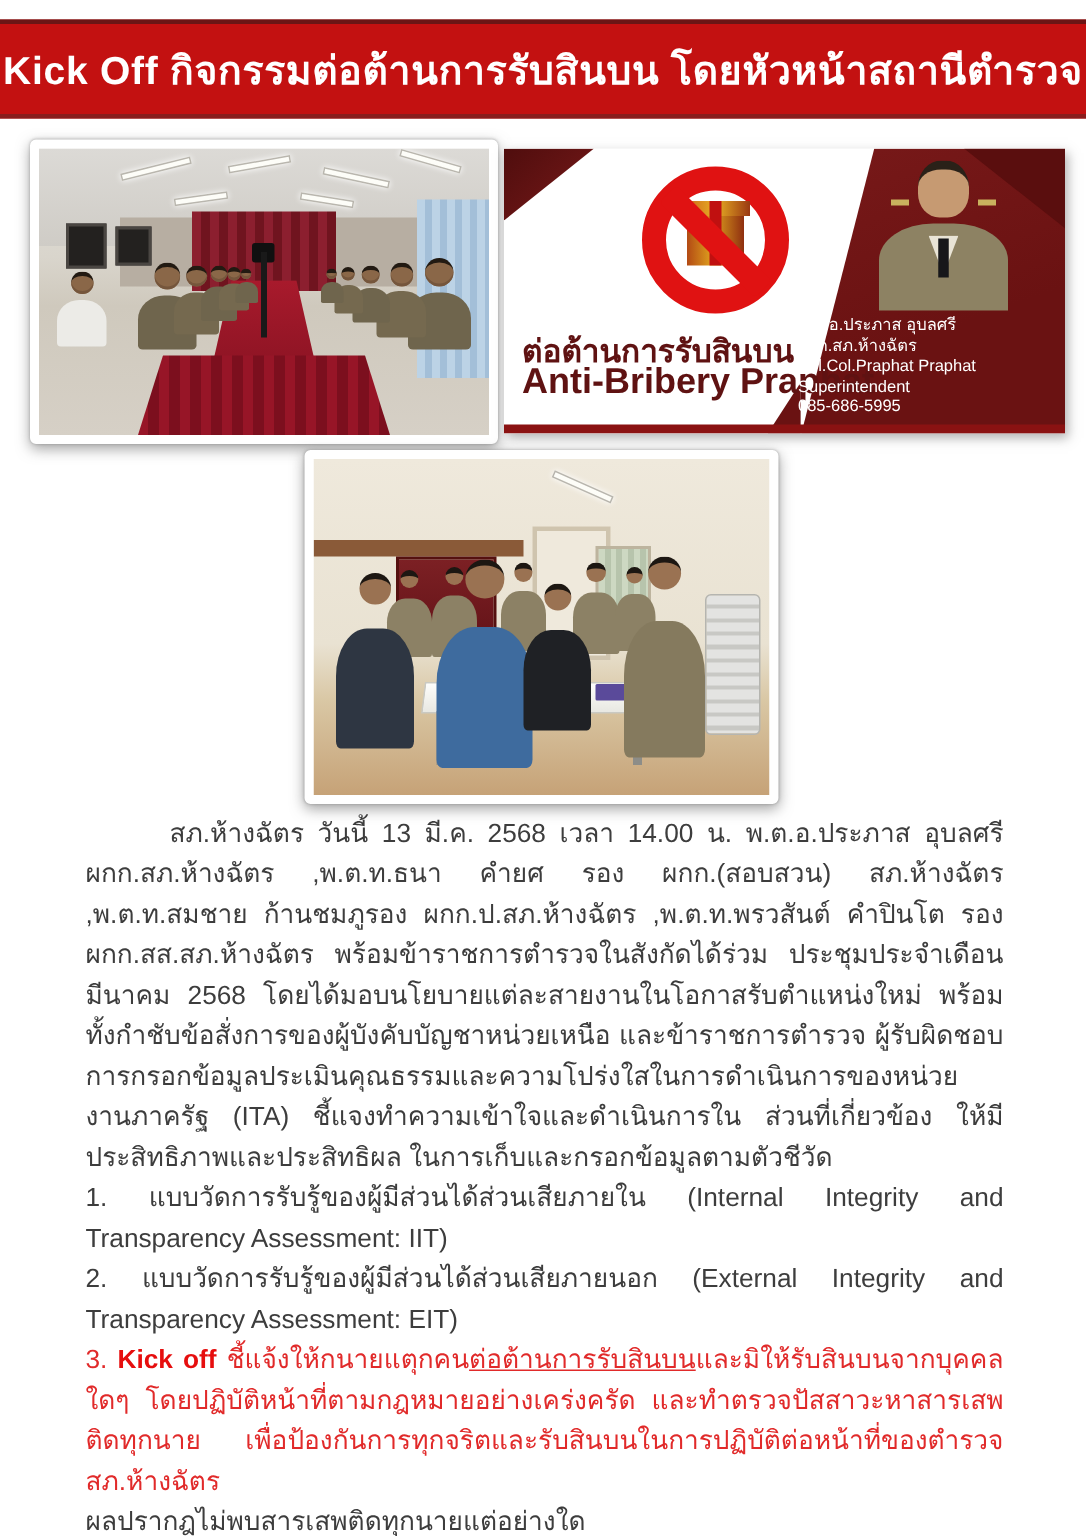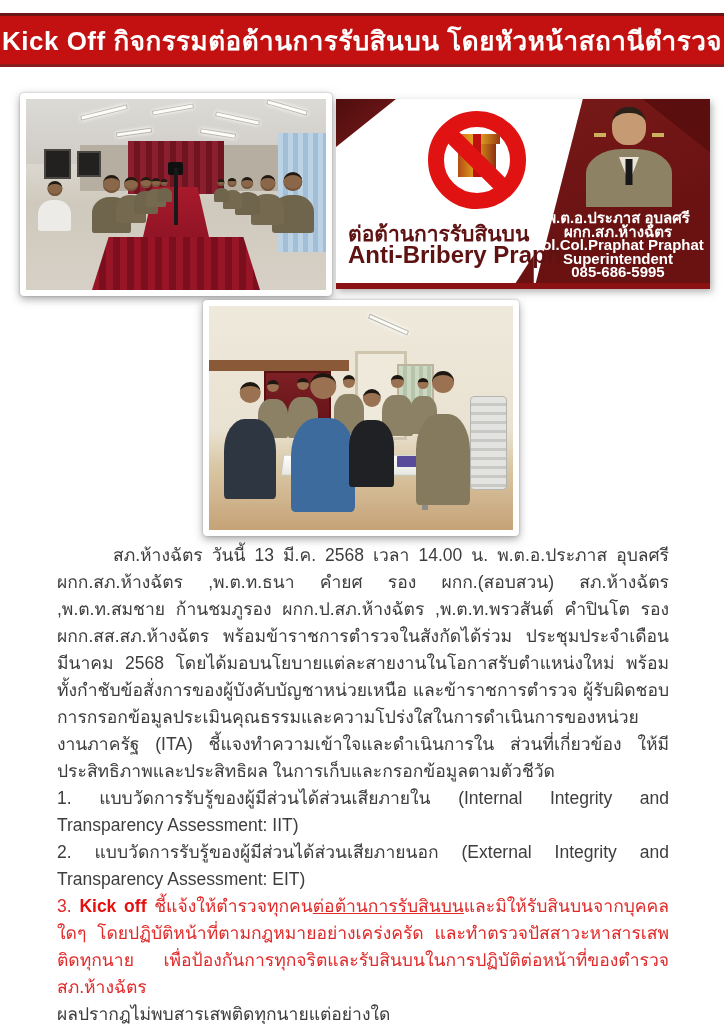--- a/index.html
+++ b/index.html
@@ -1,21 +1,21 @@
 <!DOCTYPE html>
 <html><head>
 <meta charset="utf-8">
 <style>
   * { margin:0; padding:0; box-sizing:border-box; }
   html,body { background:#ffffff; font-family:"Liberation Sans","DejaVu Sans",sans-serif; }
   .page { position:relative; width:724px; height:1024px; background:#ffffff; overflow:hidden; }
 
   
   .banner {
-    position:absolute; left:0; top:13px; width:724px; height:54px;
+    position:absolute; left:0; top:13px; width:724px; height:66px;
     background:#c31111;
     border-top:3px solid #6b1616; border-bottom:3px solid #8a1d1d;
     display:flex; align-items:center; justify-content:center;
   }
   .banner-title { color:#ffffff; font-size:26px; font-weight:600; letter-spacing:.5px; }
 
   
   .photo-frame {
     position:absolute; background:#ffffff; border:6px solid #ffffff;
     border-radius:4px; box-shadow:0 3px 9px rgba(90,90,90,.55), 0 0 2px rgba(120,120,120,.5);
@@ -100,22 +100,22 @@
   .poster-bottomline { position:absolute; left:0; bottom:0; width:100%; height:6px; background:#8a1212; }
   .officer { position:absolute; left:250px; top:8px; width:86px; height:100px; }
   .off-head { position:absolute; left:50%; transform:translateX(-50%); top:0; width:34px; height:38px;
     border-radius:46% 46% 42% 42%; background:#c69a72; border-top:6px solid #2a2118; }
   .off-body { position:absolute; left:0; bottom:0; width:100%; height:58px;
     border-radius:42% 42% 0 0; background:#8d8263; }
   .off-shirt { position:absolute; left:50%; transform:translateX(-50%); bottom:24px; width:20px; height:26px;
     clip-path:polygon(0 0,100% 0,50% 100%); background:#e9e4d6; }
   .off-tie { position:absolute; left:50%; transform:translateX(-50%); bottom:22px; width:7px; height:26px; background:#17171a; }
   .off-badge { position:absolute; width:12px; height:4px; background:#c9b15e; top:26px; }
-  .officer-text { position:absolute; left:196px; top:112px; width:172px; text-align:center;
-    color:#ffffff; font-weight:bold; font-size:15px; line-height:13.5px; }
+  .officer-text { position:absolute; left:196px; top:112px; width:172px; 
+    color:#ffffff; font-weight:normal; font-size:11px; line-height:13.5px; }
 
   
   .bodytext {
     position:absolute; left:57px; top:542px; width:612px;
     font-size:17.5px; line-height:27px; color:#3d3d3d; text-align:justify;
   }
   .p-indent { text-indent:56px; }
   .red { color:#e12a2a; }
   .red-bold { color:#e60e0e; font-weight:bold; }
   .red-underline { color:#e12a2a; text-decoration:underline; }
@@ -284,18 +284,18 @@
           <div class="ph"></div>
           <div class="pb" style="background:#857a5e;"></div>
         </div>
     </div>
   </div>
 
   <div class="bodytext">
     <div class="p-indent">สภ.ห้างฉัตร วันนี้ 13 มี.ค. 2568 เวลา 14.00 น. พ.ต.อ.ประภาส อุบลศรี ผกก.สภ.ห้างฉัตร ,พ.ต.ท.ธนา คำยศ รอง ผกก.(สอบสวน) สภ.ห้างฉัตร ,พ.ต.ท.สมชาย ก้านชมภูรอง ผกก.ป.สภ.ห้างฉัตร ,พ.ต.ท.พรวสันต์ คำปินโต รองผกก.สส.สภ.ห้างฉัตร พร้อมข้าราชการตำรวจในสังกัดได้ร่วม ประชุมประจำเดือน มีนาคม 2568 โดยได้มอบนโยบายแต่ละสายงานในโอกาสรับตำแหน่งใหม่ พร้อมทั้งกำชับข้อสั่งการของผู้บังคับบัญชาหน่วยเหนือ และข้าราชการตำรวจ ผู้รับผิดชอบ การกรอกข้อมูลประเมินคุณธรรมและความโปร่งใสในการดำเนินการของหน่วยงานภาครัฐ (ITA) ชี้แจงทำความเข้าใจและดำเนินการใน ส่วนที่เกี่ยวข้อง ให้มีประสิทธิภาพและประสิทธิผล ในการเก็บและกรอกข้อมูลตามตัวชีวัด</div>
     <div>1. แบบวัดการรับรู้ของผู้มีส่วนได้ส่วนเสียภายใน (Internal Integrity and Transparency Assessment: IIT)</div>
     <div>2. แบบวัดการรับรู้ของผู้มีส่วนได้ส่วนเสียภายนอก (External Integrity and Transparency Assessment: EIT)</div>
-    <div class="red"><span>3. </span><span class="red-bold">Kick off</span><span> ชี้แจ้งให้ตำรวจทุกคน</span><span class="red-underline">ต่อต้านการรับสินบน</span><span>และมิให้รับสินบนจากบุคคลใดๆ โดยปฏิบัติหน้าที่ตามกฎหมายอย่างเคร่งครัด และทำตรวจปัสสาวะหาสารเสพติดทุกนาย เพื่อป้องกันการทุกจริตและรับสินบนในการปฏิบัติต่อหน้าที่ของตำรวจ สภ.ห้างฉัตร</span></div>
+    <div class="red"><span>3. </span><span class="red-bold">Kick off</span><span> ชี้แจ้งให้กนายแตุกคน</span><span class="red-underline">ต่อต้านการรับสินบน</span><span>และมิให้รับสินบนจากบุคคลใดๆ โดยปฏิบัติหน้าที่ตามกฎหมายอย่างเคร่งครัด และทำตรวจปัสสาวะหาสารเสพติดทุกนาย เพื่อป้องกันการทุกจริตและรับสินบนในการปฏิบัติต่อหน้าที่ของตำรวจ สภ.ห้างฉัตร</span></div>
     <div>ผลปรากฎไม่พบสารเสพติดทุกนายแต่อย่างใด</div>
 
   </div>
 
 </div>
 
 </body></html>

